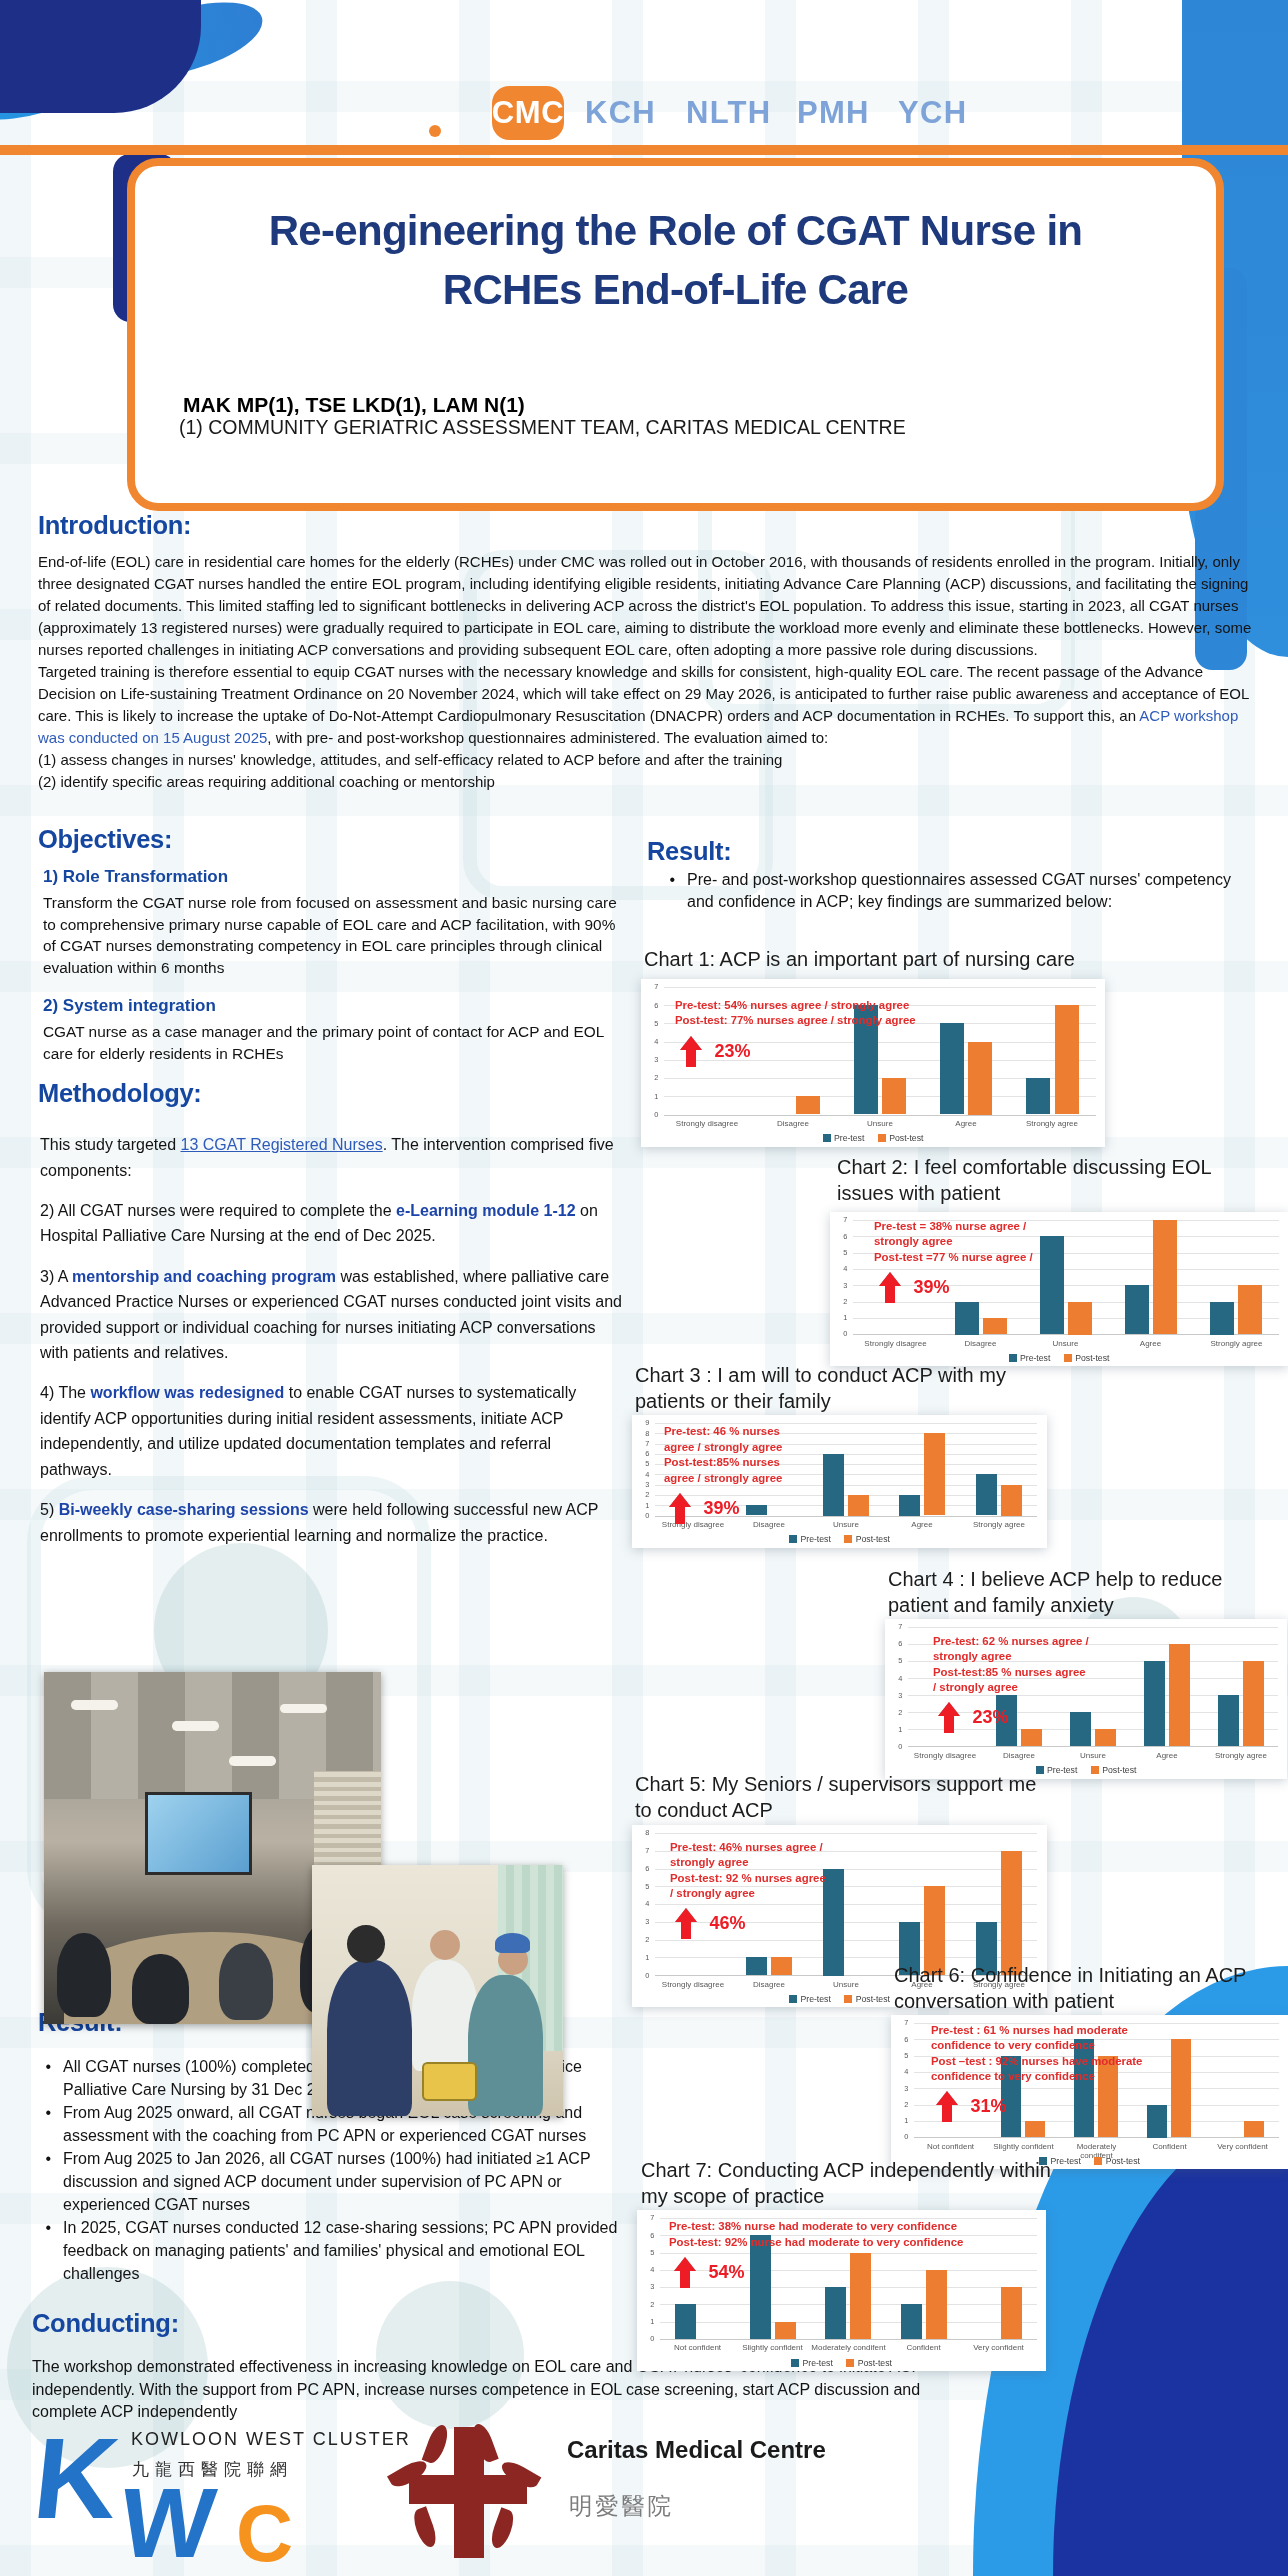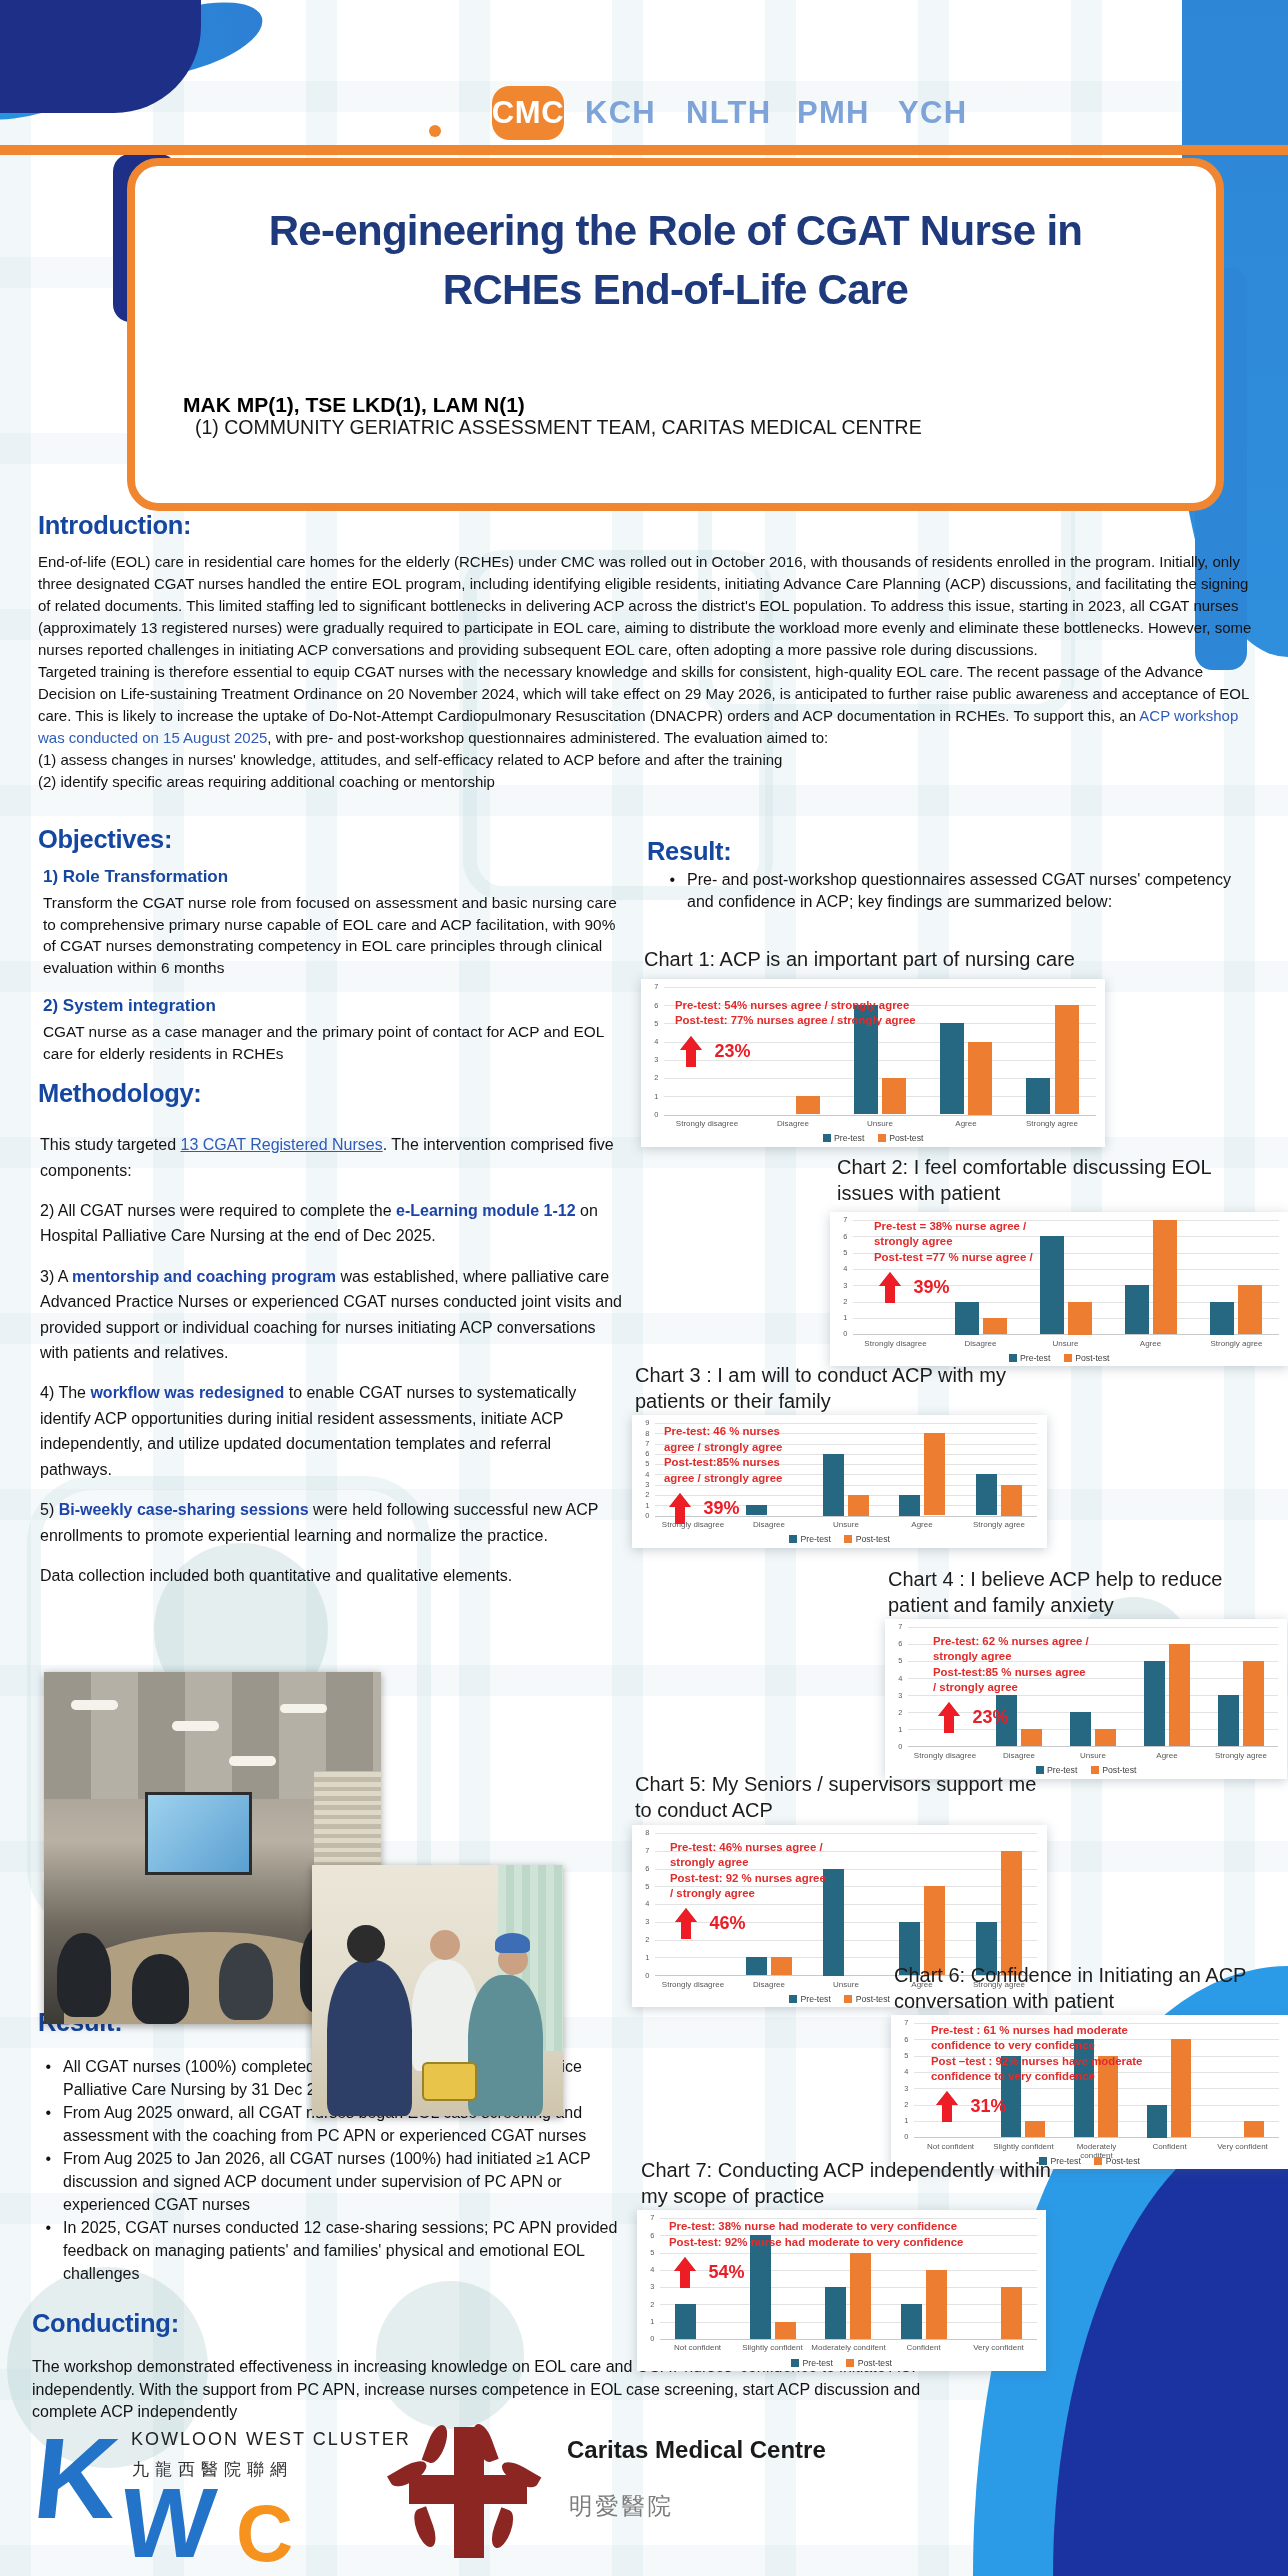--- a/index.html
+++ b/index.html
@@ -31,21 +31,21 @@
   .tab{position:absolute;top:9.4px;font-weight:bold;font-size:31px;color:#7da3d8;letter-spacing:1.3px;}
   #tab-kch{left:585px;} #tab-nlth{left:686px;} #tab-pmh{left:797px;} #tab-ych{left:898px;}
   #orange-bar{position:absolute;left:0;top:145px;width:1288px;height:10px;background:#f0862f;z-index:3;}
 
   
   #card-shadow-left{position:absolute;left:113px;top:154px;width:64px;height:168px;background:#1d2f86;border-radius:17.4px;z-index:2;}
   #card-shadow-right{position:absolute;left:1195px;top:268px;width:52px;height:402px;background:#2e86d6;border-radius:17.4px;z-index:2;}
   #title-card{position:absolute;left:127px;top:158px;width:1081px;height:337px;background:#fff;border:8.7px solid #f0862f;border-radius:31px;z-index:3;}
   #main-title{margin:35px auto 0 auto;width:912px;text-align:center;font-size:42px;line-height:59px;font-weight:bold;color:#1e3a7c;letter-spacing:-0.7px;}
   #authors{position:absolute;left:48px;top:227px;font-size:21px;font-weight:bold;color:#000;}
-  #affiliation{position:absolute;left:60px;top:250px;font-size:19.5px;color:#1a1a1a;}
+  #affiliation{position:absolute;left:44px;top:250px;font-size:19.5px;color:#1a1a1a;}
 
   .sec-h{position:absolute;font-size:25.5px;font-weight:bold;color:#1546a0;z-index:3;letter-spacing:-0.3px;}
   .body-text{position:absolute;z-index:3;color:#131313;}
 
   
   #intro-body{left:38px;top:551px;width:1216px;font-size:15px;line-height:22px;}
   .linkish{color:#2e5bba;}
   .hl-blue{color:#2e5bba;text-decoration:underline;}
   .hl-bold{color:#1d44a8;font-weight:bold;}
 
@@ -171,21 +171,20 @@
   <div id="obj2-title" style="left:43px;top:996px;">2) System integration</div>
   <div class="body-text" id="obj2-text">CGAT nurse as a case manager and the primary point of contact for ACP and EOL care for elderly residents in RCHEs</div>
 
   <div class="sec-h" style="left:38px;top:1079px;">Methodology:</div>
   <div class="body-text" id="meth-body">
     <p><span>This study targeted </span><span class="hl-blue">13 CGAT Registered Nurses</span><span>. The intervention comprised five components:</span></p>
     <p><span>2) All CGAT nurses were required to complete the </span><span class="hl-bold">e-Learning module 1-12</span><span> on Hospital Palliative Care Nursing at the end of Dec 2025.</span></p>
     <p><span>3) A </span><span class="hl-bold">mentorship and coaching program</span><span> was established, where palliative care Advanced Practice Nurses or experienced CGAT nurses conducted joint visits and provided support or individual coaching for nurses initiating ACP conversations with patients and relatives.</span></p>
     <p><span>4) The </span><span class="hl-bold">workflow was redesigned</span><span> to enable CGAT nurses to systematically identify ACP opportunities during initial resident assessments, initiate ACP independently, and utilize updated documentation templates and referral pathways.</span></p>
     <p><span>5) </span><span class="hl-bold">Bi-weekly case-sharing sessions</span><span> were held following successful new ACP enrollments to promote experiential learning and normalize the practice.</span></p>
-    <p>Data collection included both quantitative and qualitative elements.</p>
   </div>
 
   <div class="photo" id="photo1">
     <div class="ceiling"></div>
     <div class="light" style="left:8%;top:8%;"></div>
     <div class="light" style="left:38%;top:14%;"></div>
     <div class="light" style="left:70%;top:9%;"></div>
     <div class="light" style="left:55%;top:24%;"></div>
     <div class="screen"></div>
     <div class="blinds"></div>

